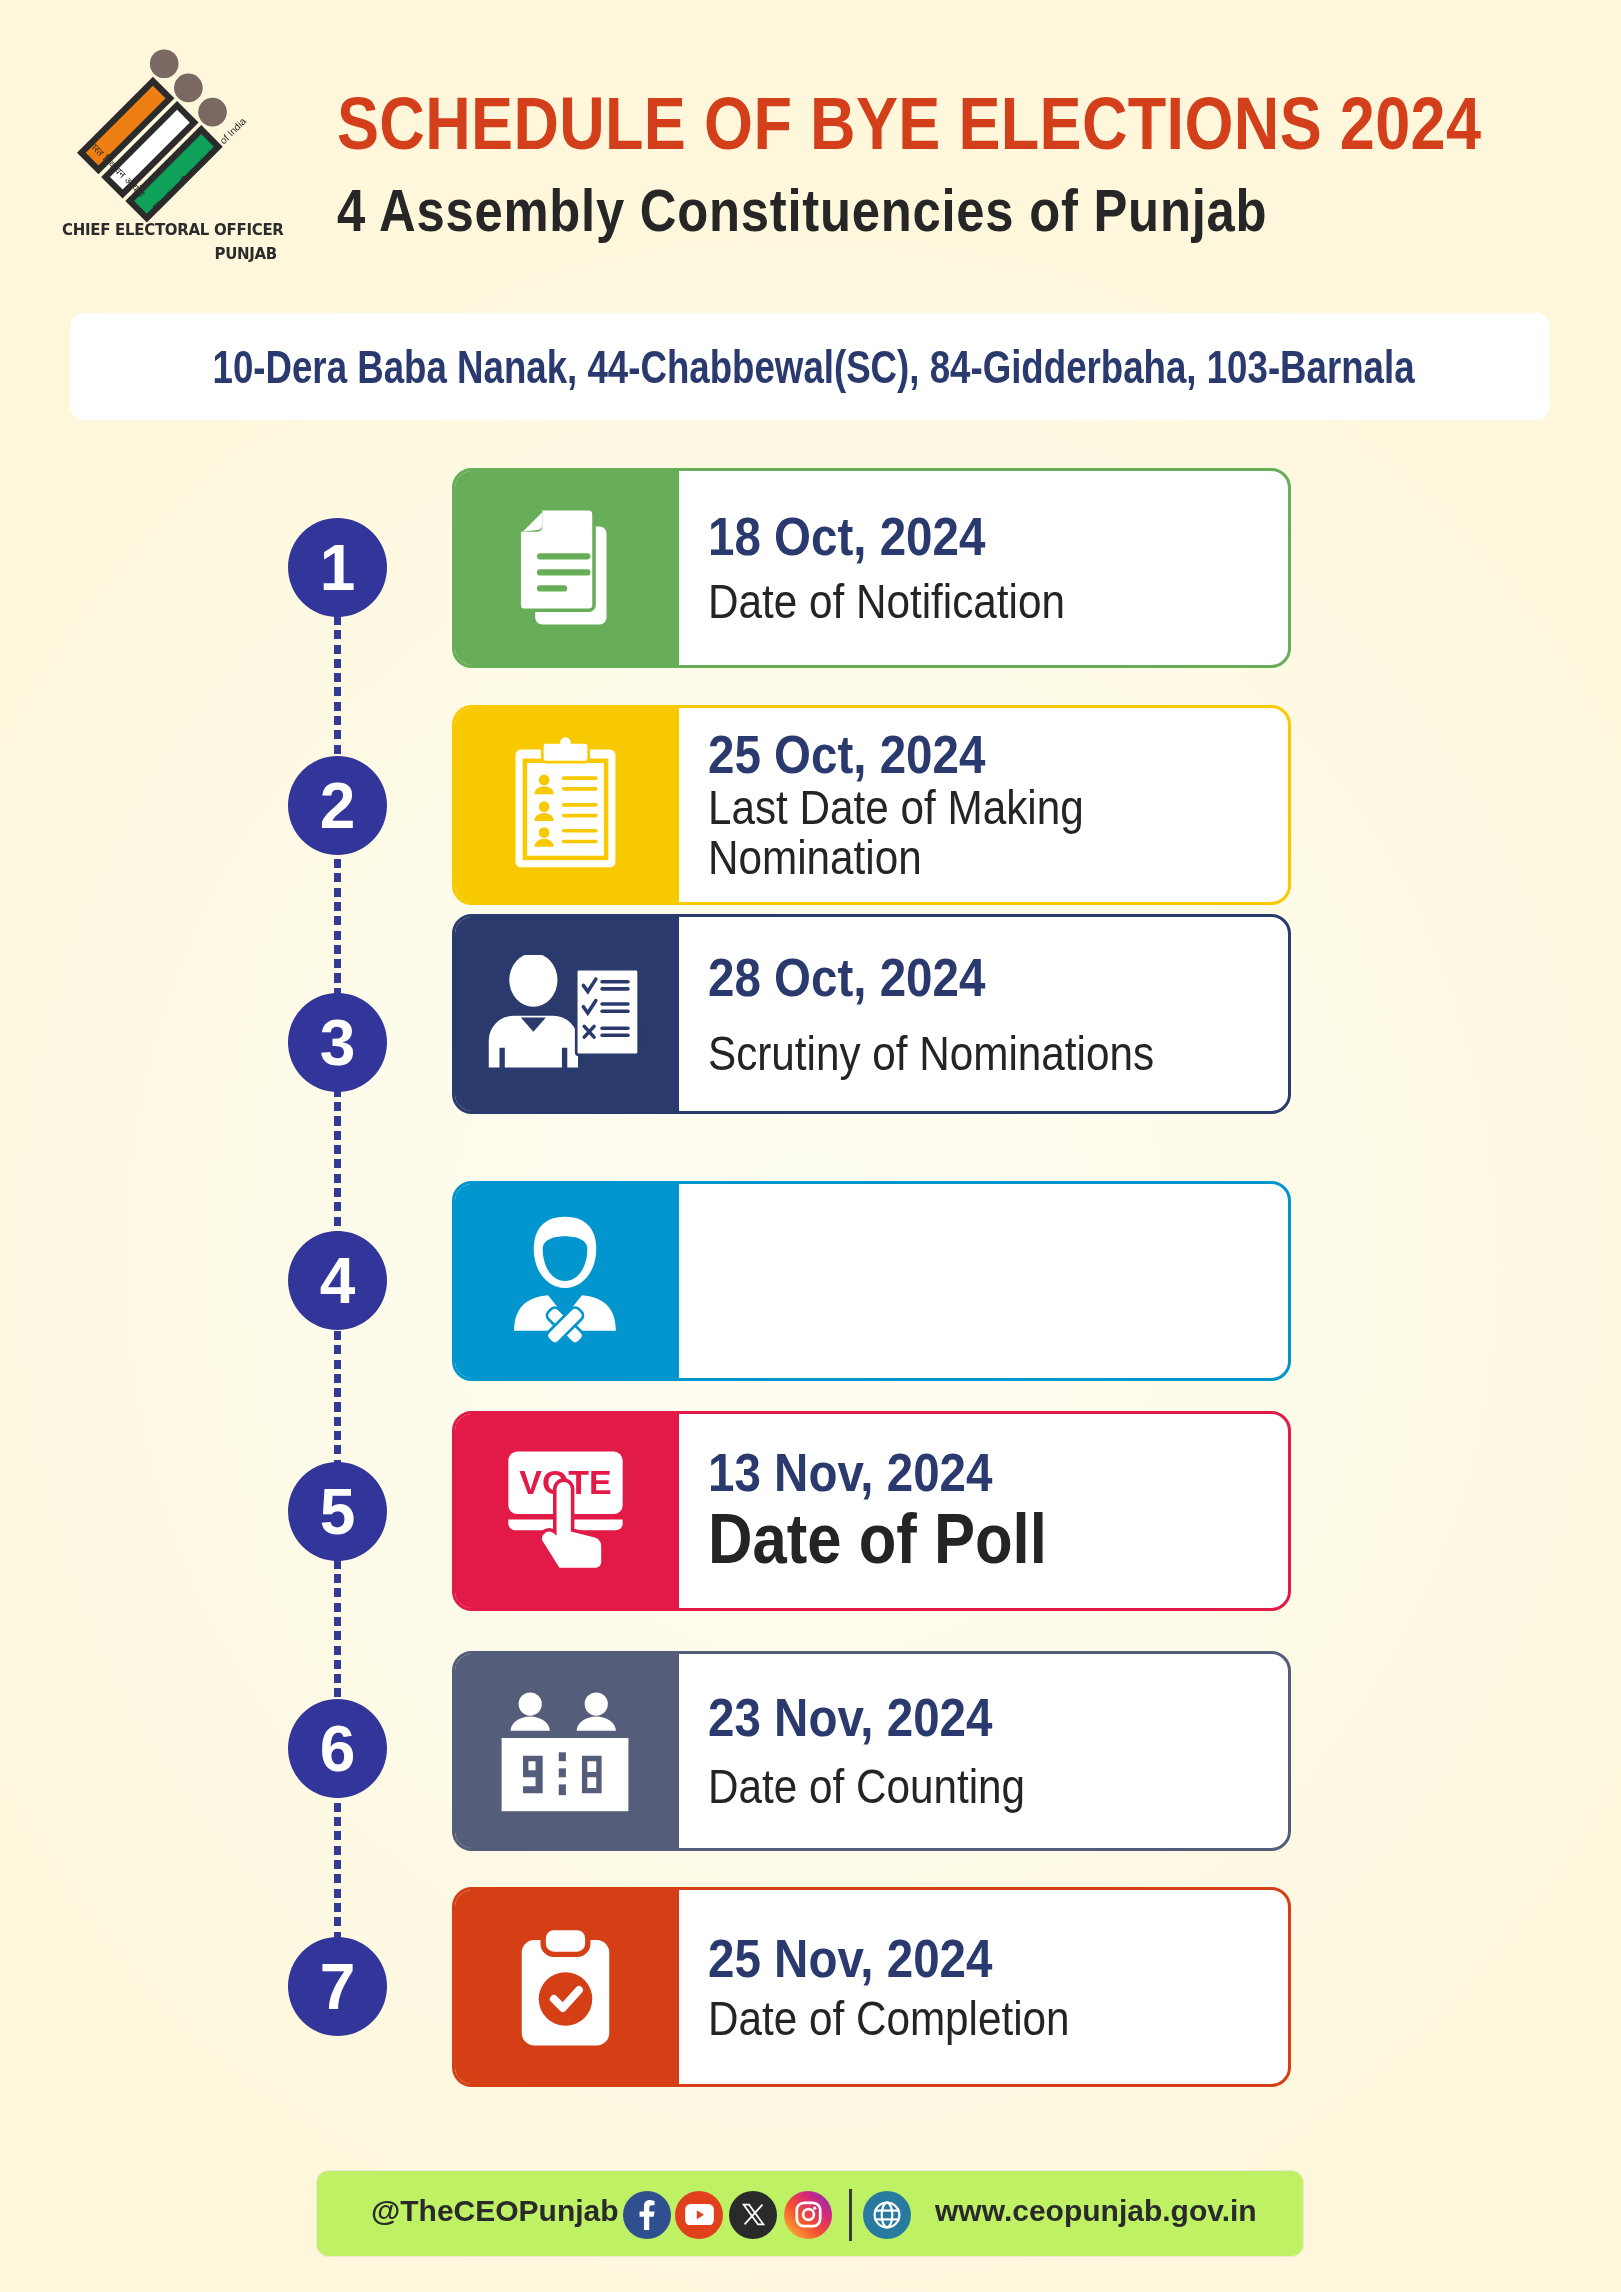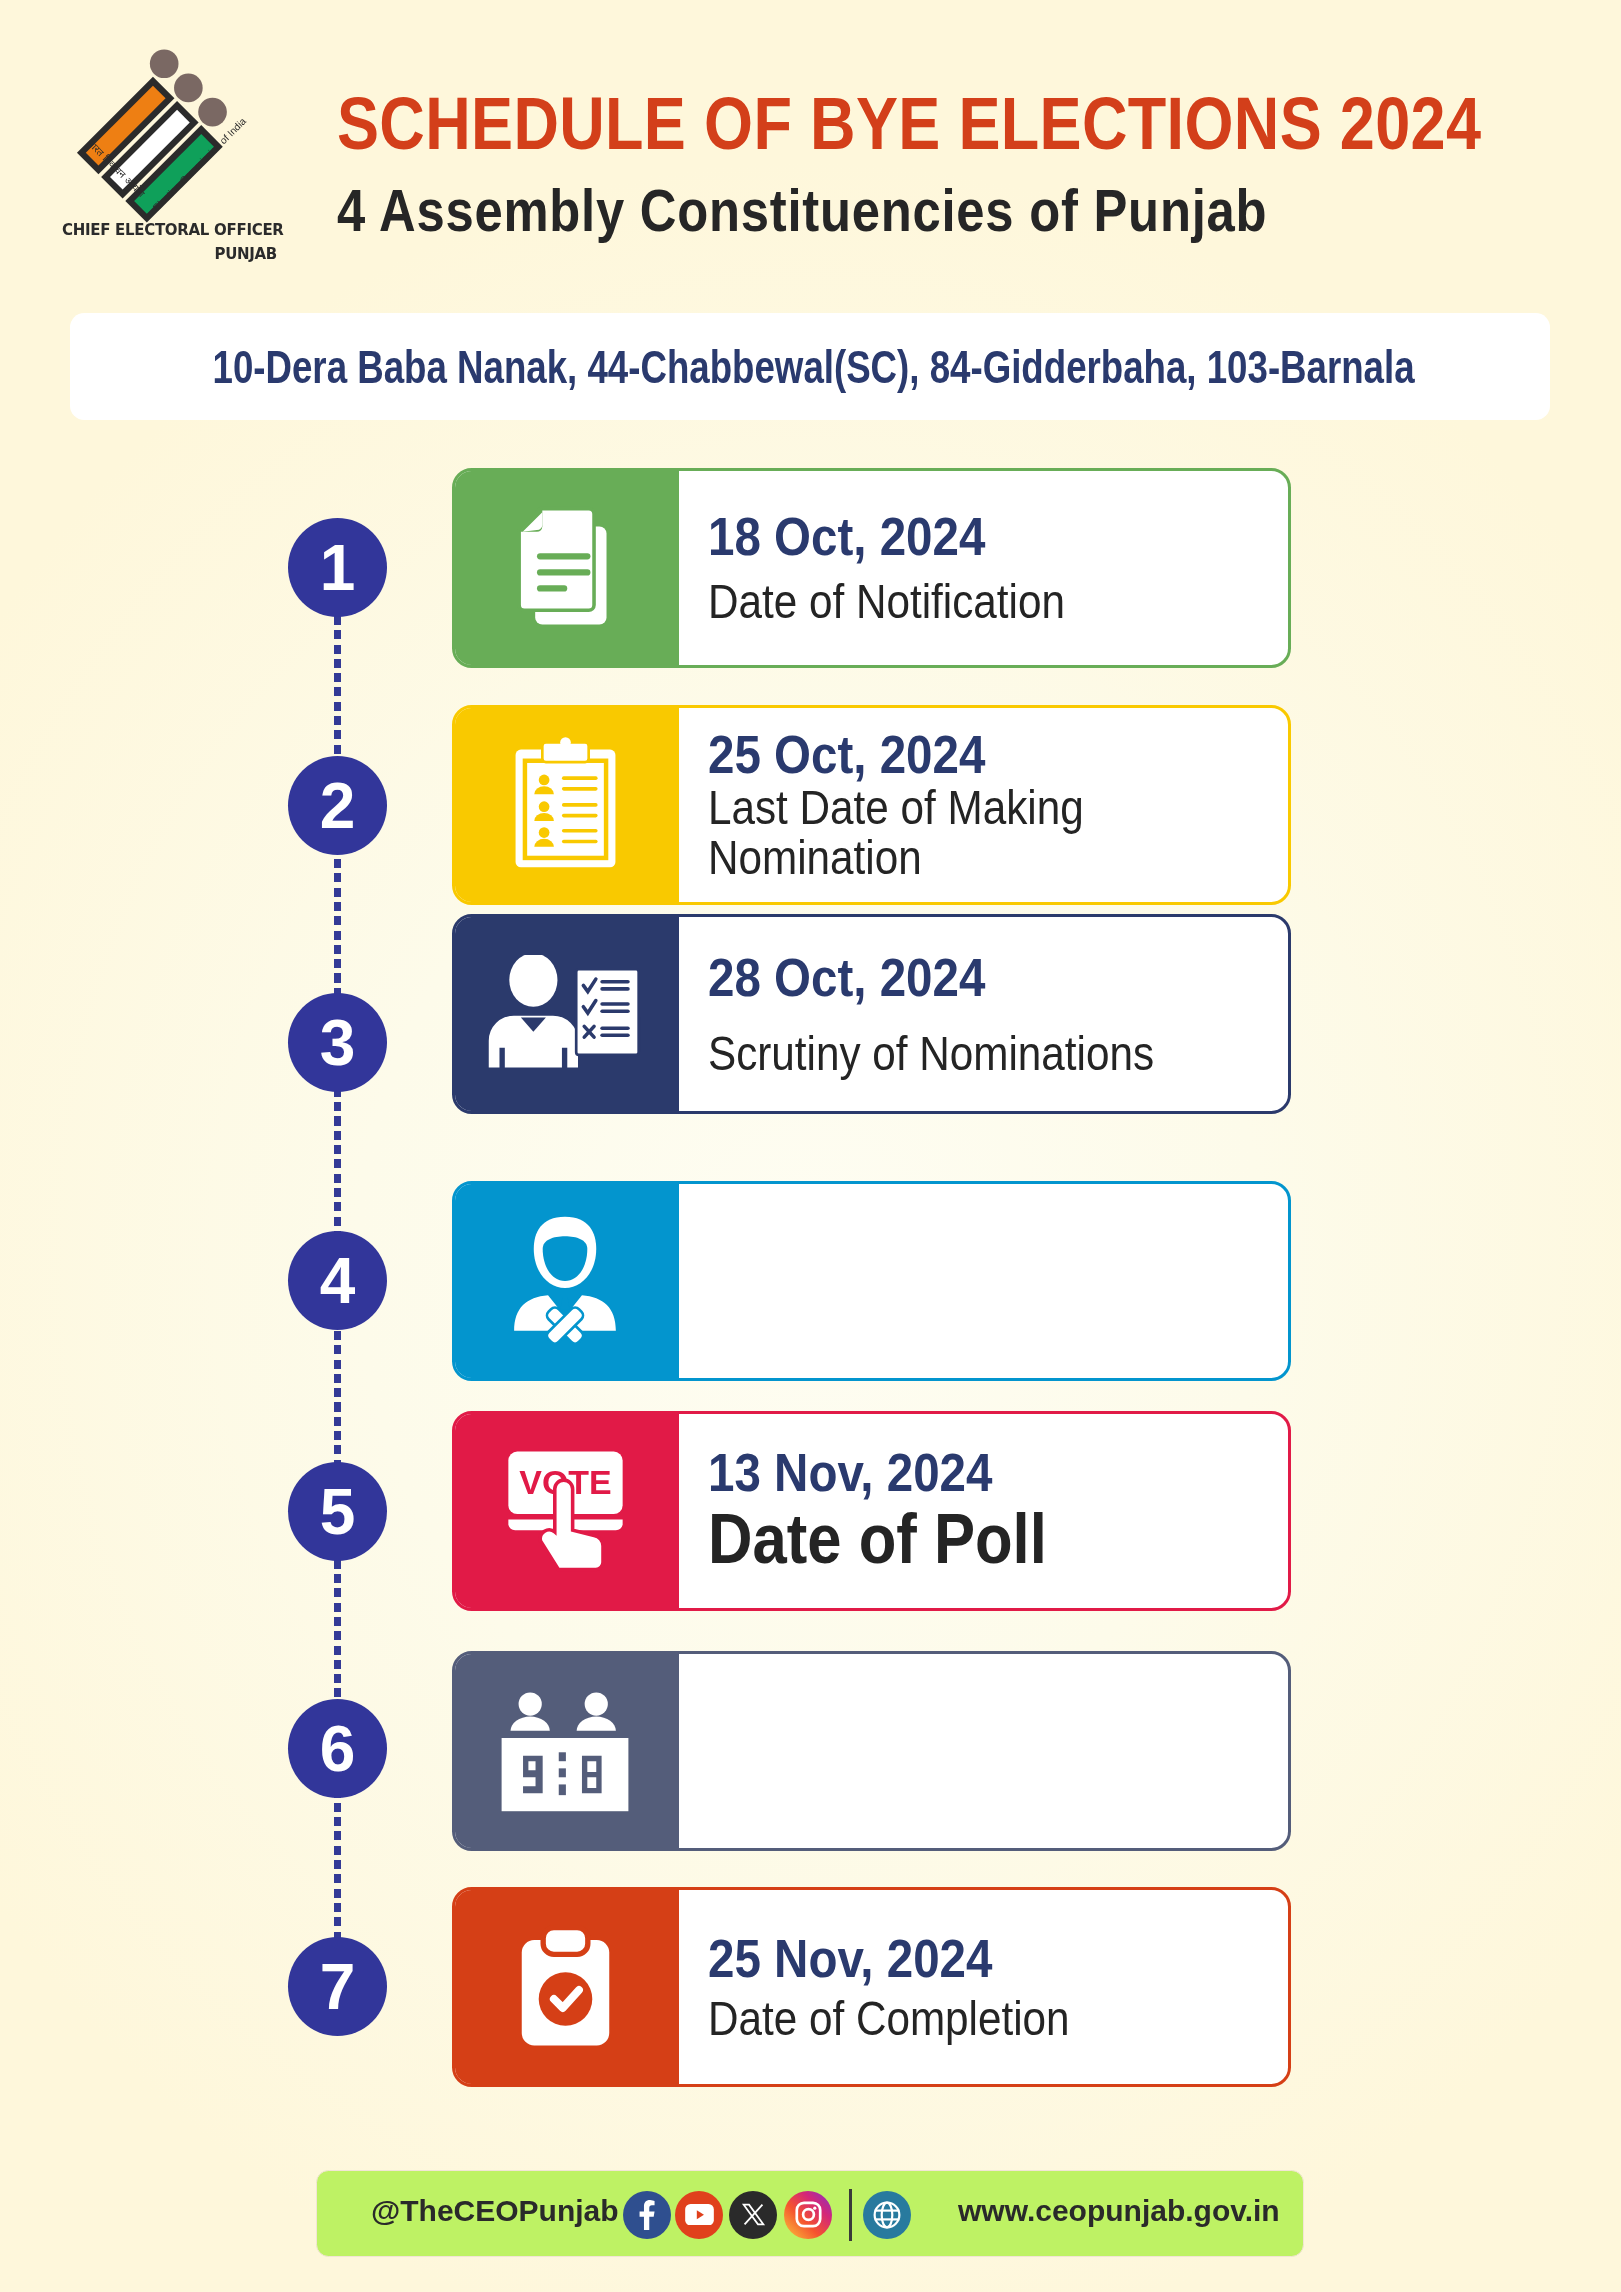--- a/index.html
+++ b/index.html
@@ -101,21 +101,21 @@
     .footer .social {
       position: absolute; top: 19.7px; width: 48px; height: 48px; border-radius: 50%;
       display: flex; align-items: center; justify-content: center;
     }
     .footer .divider {
       position: absolute; left: 532px; top: 18px; width: 2.7px; height: 52px; background: #3a3a3a;
     }
     .footer .url {
       position: absolute; left: 618px; top: 23px;
       font-family: "Liberation Sans", sans-serif; font-weight: bold; font-size: 30px;
-      color: #2a2a2a; white-space: nowrap; margin-left: 23px;
+      color: #2a2a2a; white-space: nowrap;
     }
   </style>
 </head>
 <body>
 
 <div class="logo">
   <svg width="215" height="188" viewBox="0 0 240 210">
 
     <circle cx="123" cy="31" r="16" fill="#7a6863"></circle>
     <circle cx="150" cy="58" r="16" fill="#7a6863"></circle>
@@ -276,20 +276,25 @@
       <rect x="4" y="56" width="142" height="82" fill="#ffffff"></rect>
       <g fill="#545d7a">
         <path d="M28 76 h22 v42 h-22 v-8 h14 v-10 h-14 Z M34 82 v10 h8 v-10 Z"></path>
         <rect x="68" y="72" width="8" height="10"></rect>
           <rect x="68" y="90" width="8" height="10"></rect>
           <rect x="68" y="108" width="8" height="12"></rect>
         <path d="M94 76 h22 v42 h-22 Z M100 82 v12 h10 v-12 Z M100 100 v12 h10 v-12 Z"></path>
       </g>
     </svg>
   </div>
+  <div class="text">
+    <div class="date">23 Nov, 2024</div>
+    <div class="gap" style="height:16px"></div>
+    <div class="label">Date of Counting</div>
+  </div>
 </div>
 
 <div class="card" style="top:1887px; border-color:#d53f16">
   <div class="icon-panel" style="background:#d53f16">
     <svg width="99" height="125" viewBox="0 0 110 140">
       <rect x="6" y="18" width="98" height="118" rx="14" fill="#ffffff"></rect>
       <rect x="30" y="4" width="50" height="30" rx="12" fill="#ffffff" stroke="#d53f16" stroke-width="6"></rect>
       <circle cx="55" cy="84" r="30" fill="#d53f16"></circle>
       <path d="M42 84 l10 10 l18 -20" stroke="#ffffff" stroke-width="9" fill="none" stroke-linecap="round" stroke-linejoin="round"></path>
     </svg>

